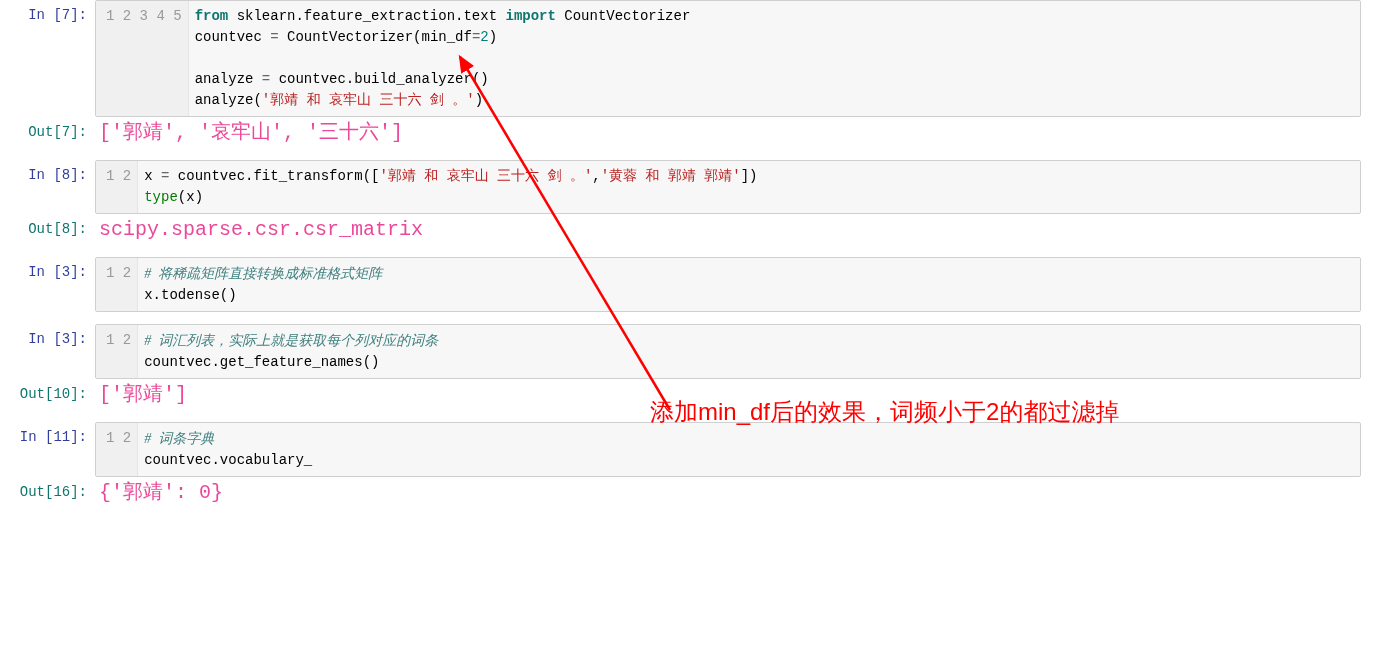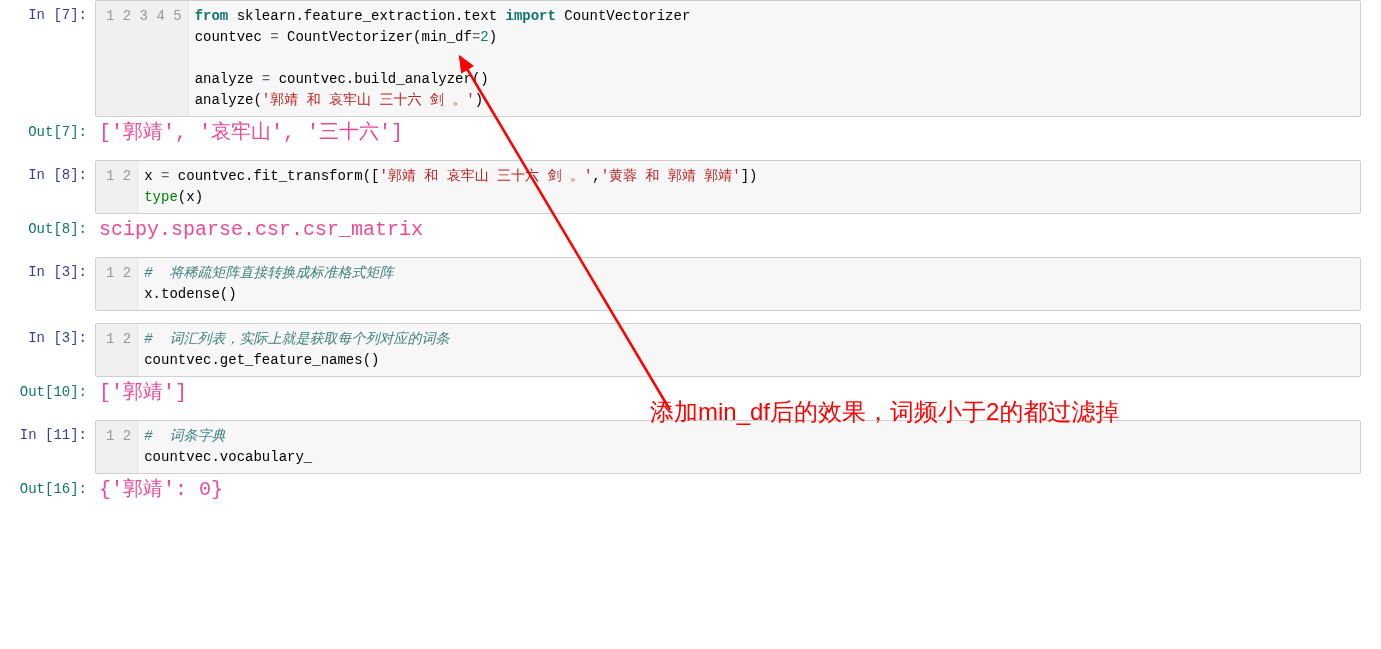--- a/index.html
+++ b/index.html
@@ -66,21 +66,21 @@
     font-size: 20px;
     padding: 5px 0 5px 4px;
     line-height: 21px;
     white-space: pre;
     color: #ec4899;
   }
   .kw-green { color: #0f766e; font-weight: bold; }
   .str-red { color: #BA2121; }
   .num-teal { color: #008080; }
   .builtin-green { color: #008000; }
-  .comment-italic { color: #408080; font-style: italic; }
+  .comment-italic { color: #408080; font-style: italic; font-family: Liberation Serif, serif; }
   .op { color: #666; }
 
   .cell-group { margin-bottom: 12px; }
 
   .annotation-arrow {
     position: absolute;
     pointer-events: none;
     top: 0;
     left: 0;
   }

